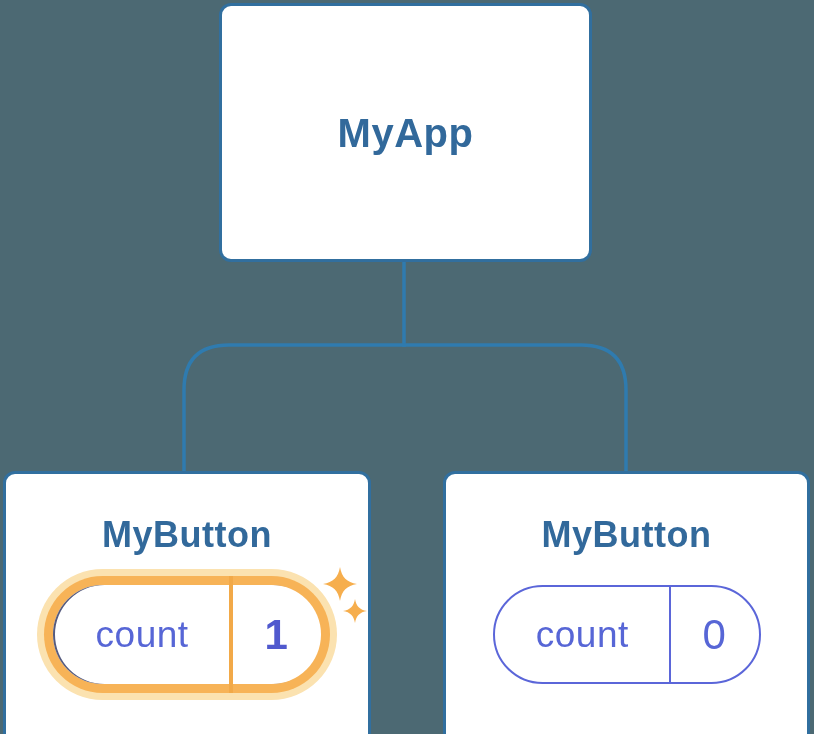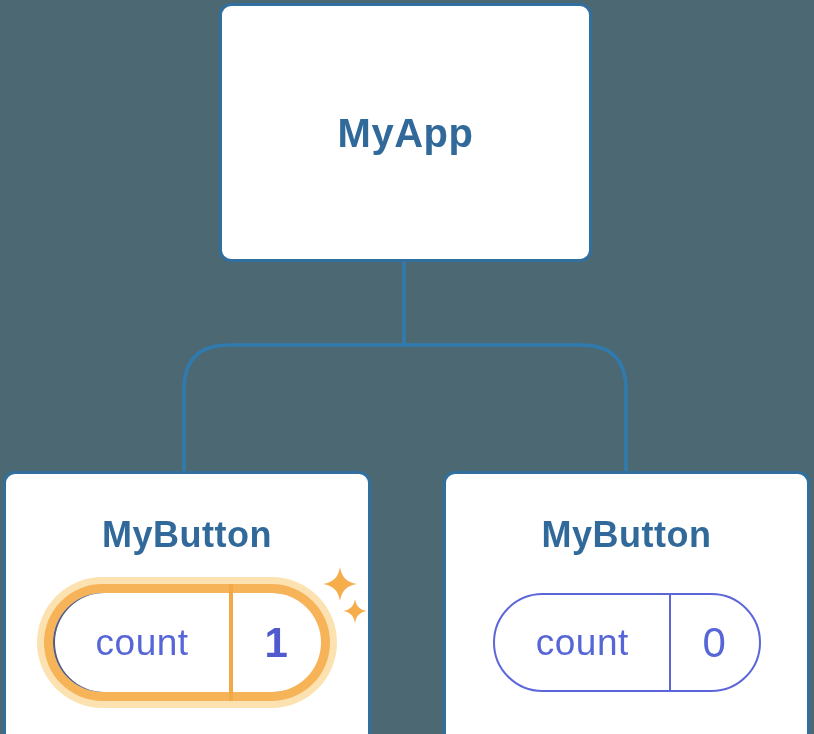--- a/index.html
+++ b/index.html
@@ -33,21 +33,21 @@
   .card-child{top:471px;height:326px;}
   .card-child-left{left:3px;width:368px;}
   .card-child-right{left:443px;width:367px;}
   .node-title{
     color:var(--title-text);font-weight:bold;letter-spacing:0.5px;
     line-height:1.25;
   }
   .card-root .node-title{font-size:40px;}
   .card-child .node-title{font-size:36px;margin-top:38px;}
   .pill{
-    position:relative;margin-top:36px;
+    position:relative;margin-top:28px;
     width:268px;height:99px;border-radius:50px;
     background:#ffffff;box-sizing:border-box;
     display:flex;align-items:center;
   }
   .pill-plain{border:2px solid var(--pill-border);}
   .pill-highlight{
     box-shadow:
       0 0 0 9px var(--highlight-ring),
       0 0 0 16px var(--highlight-halo),
       inset 2px 0 0 var(--inner-arc);

